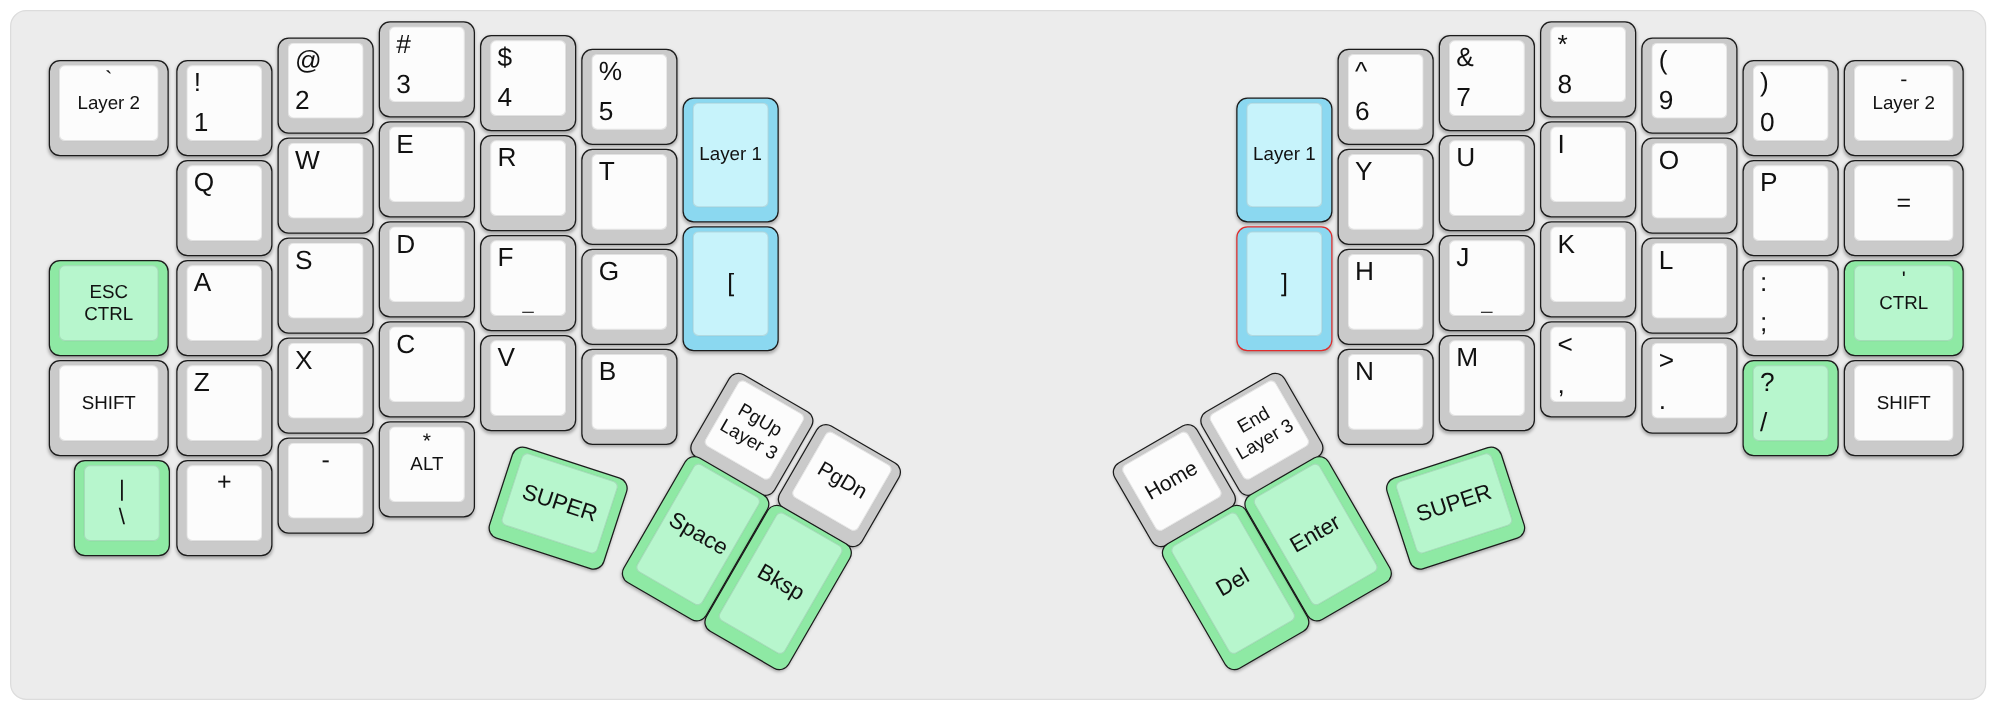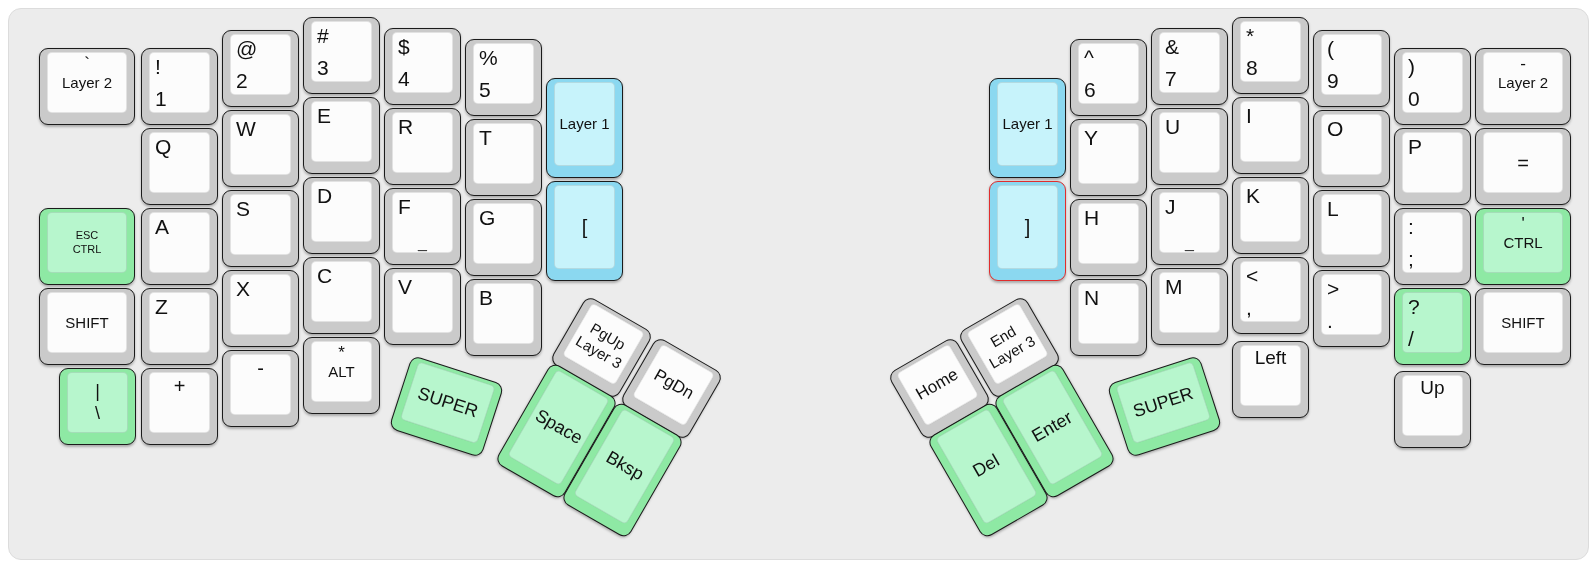--- a/index.html
+++ b/index.html
@@ -90,21 +90,21 @@
         <div class="lab tl" style="font-size: 21px;">T</div>
       </div>
     </div>
     <div class="key" style="left: 546px; top: 181px; width: 77px; height: 100px; background: rgb(139, 216, 240);">
       <div class="cap" style="background: rgb(199, 243, 251);">
         <div class="lab c" style="font-size: 20px;">[</div>
       </div>
     </div>
     <div class="key" style="left: 39px; top: 208px; width: 96px; height: 77px; background: rgb(142, 233, 164);">
       <div class="cap" style="background: rgb(183, 246, 205);">
-        <div class="lab c" style="font-size: 11px;">ESC
+        <div class="lab c" style="font-size: 15px;">ESC
 CTRL</div>
       </div>
     </div>
     <div class="key" style="left: 141px; top: 208px; width: 77px; height: 77px; background: rgb(202, 202, 202);">
       <div class="cap" style="background: rgb(252, 252, 252);">
         <div class="lab tl" style="font-size: 21px;">A</div>
       </div>
     </div>
     <div class="key" style="left: 222px; top: 190px; width: 77px; height: 77px; background: rgb(202, 202, 202);">
       <div class="cap" style="background: rgb(252, 252, 252);">
@@ -340,30 +340,20 @@
       <div class="cap" style="background: rgb(183, 246, 205);">
         <div class="lab tl" style="font-size: 21px;">?</div>
         <div class="lab bl" style="font-size: 21px;">/</div>
       </div>
     </div>
     <div class="key" style="left: 1475px; top: 288px; width: 96px; height: 77px; background: rgb(202, 202, 202);">
       <div class="cap" style="background: rgb(252, 252, 252);">
         <div class="lab c" style="font-size: 15px;">SHIFT</div>
       </div>
     </div>
-    <div class="key" style="left: 1232px; top: 341px; width: 77px; height: 77px; background: rgb(202, 202, 202);">
-      <div class="cap" style="background: rgb(252, 252, 252);">
-        <div class="lab tc" style="font-size: 19px;">Left</div>
-      </div>
-    </div>
-    <div class="key" style="left: 1394px; top: 371px; width: 77px; height: 77px; background: rgb(202, 202, 202);">
-      <div class="cap" style="background: rgb(252, 252, 252);">
-        <div class="lab tc" style="font-size: 19px;">Up</div>
-      </div>
-    </div>
     <div class="key" style="left: 970.5px; top: 308.5px; width: 77px; height: 77px; background: rgb(202, 202, 202); transform: rotate(-30deg);">
       <div class="cap" style="background: rgb(252, 252, 252);">
         <div class="lab c" style="font-size: 15px;">End
 Layer 3</div>
       </div>
     </div>
     <div class="key" style="left: 900.5px; top: 349.5px; width: 77px; height: 77px; background: rgb(202, 202, 202); transform: rotate(-30deg);">
       <div class="cap" style="background: rgb(252, 252, 252);">
         <div class="lab c" style="font-size: 17px;">Home</div>
       </div>

